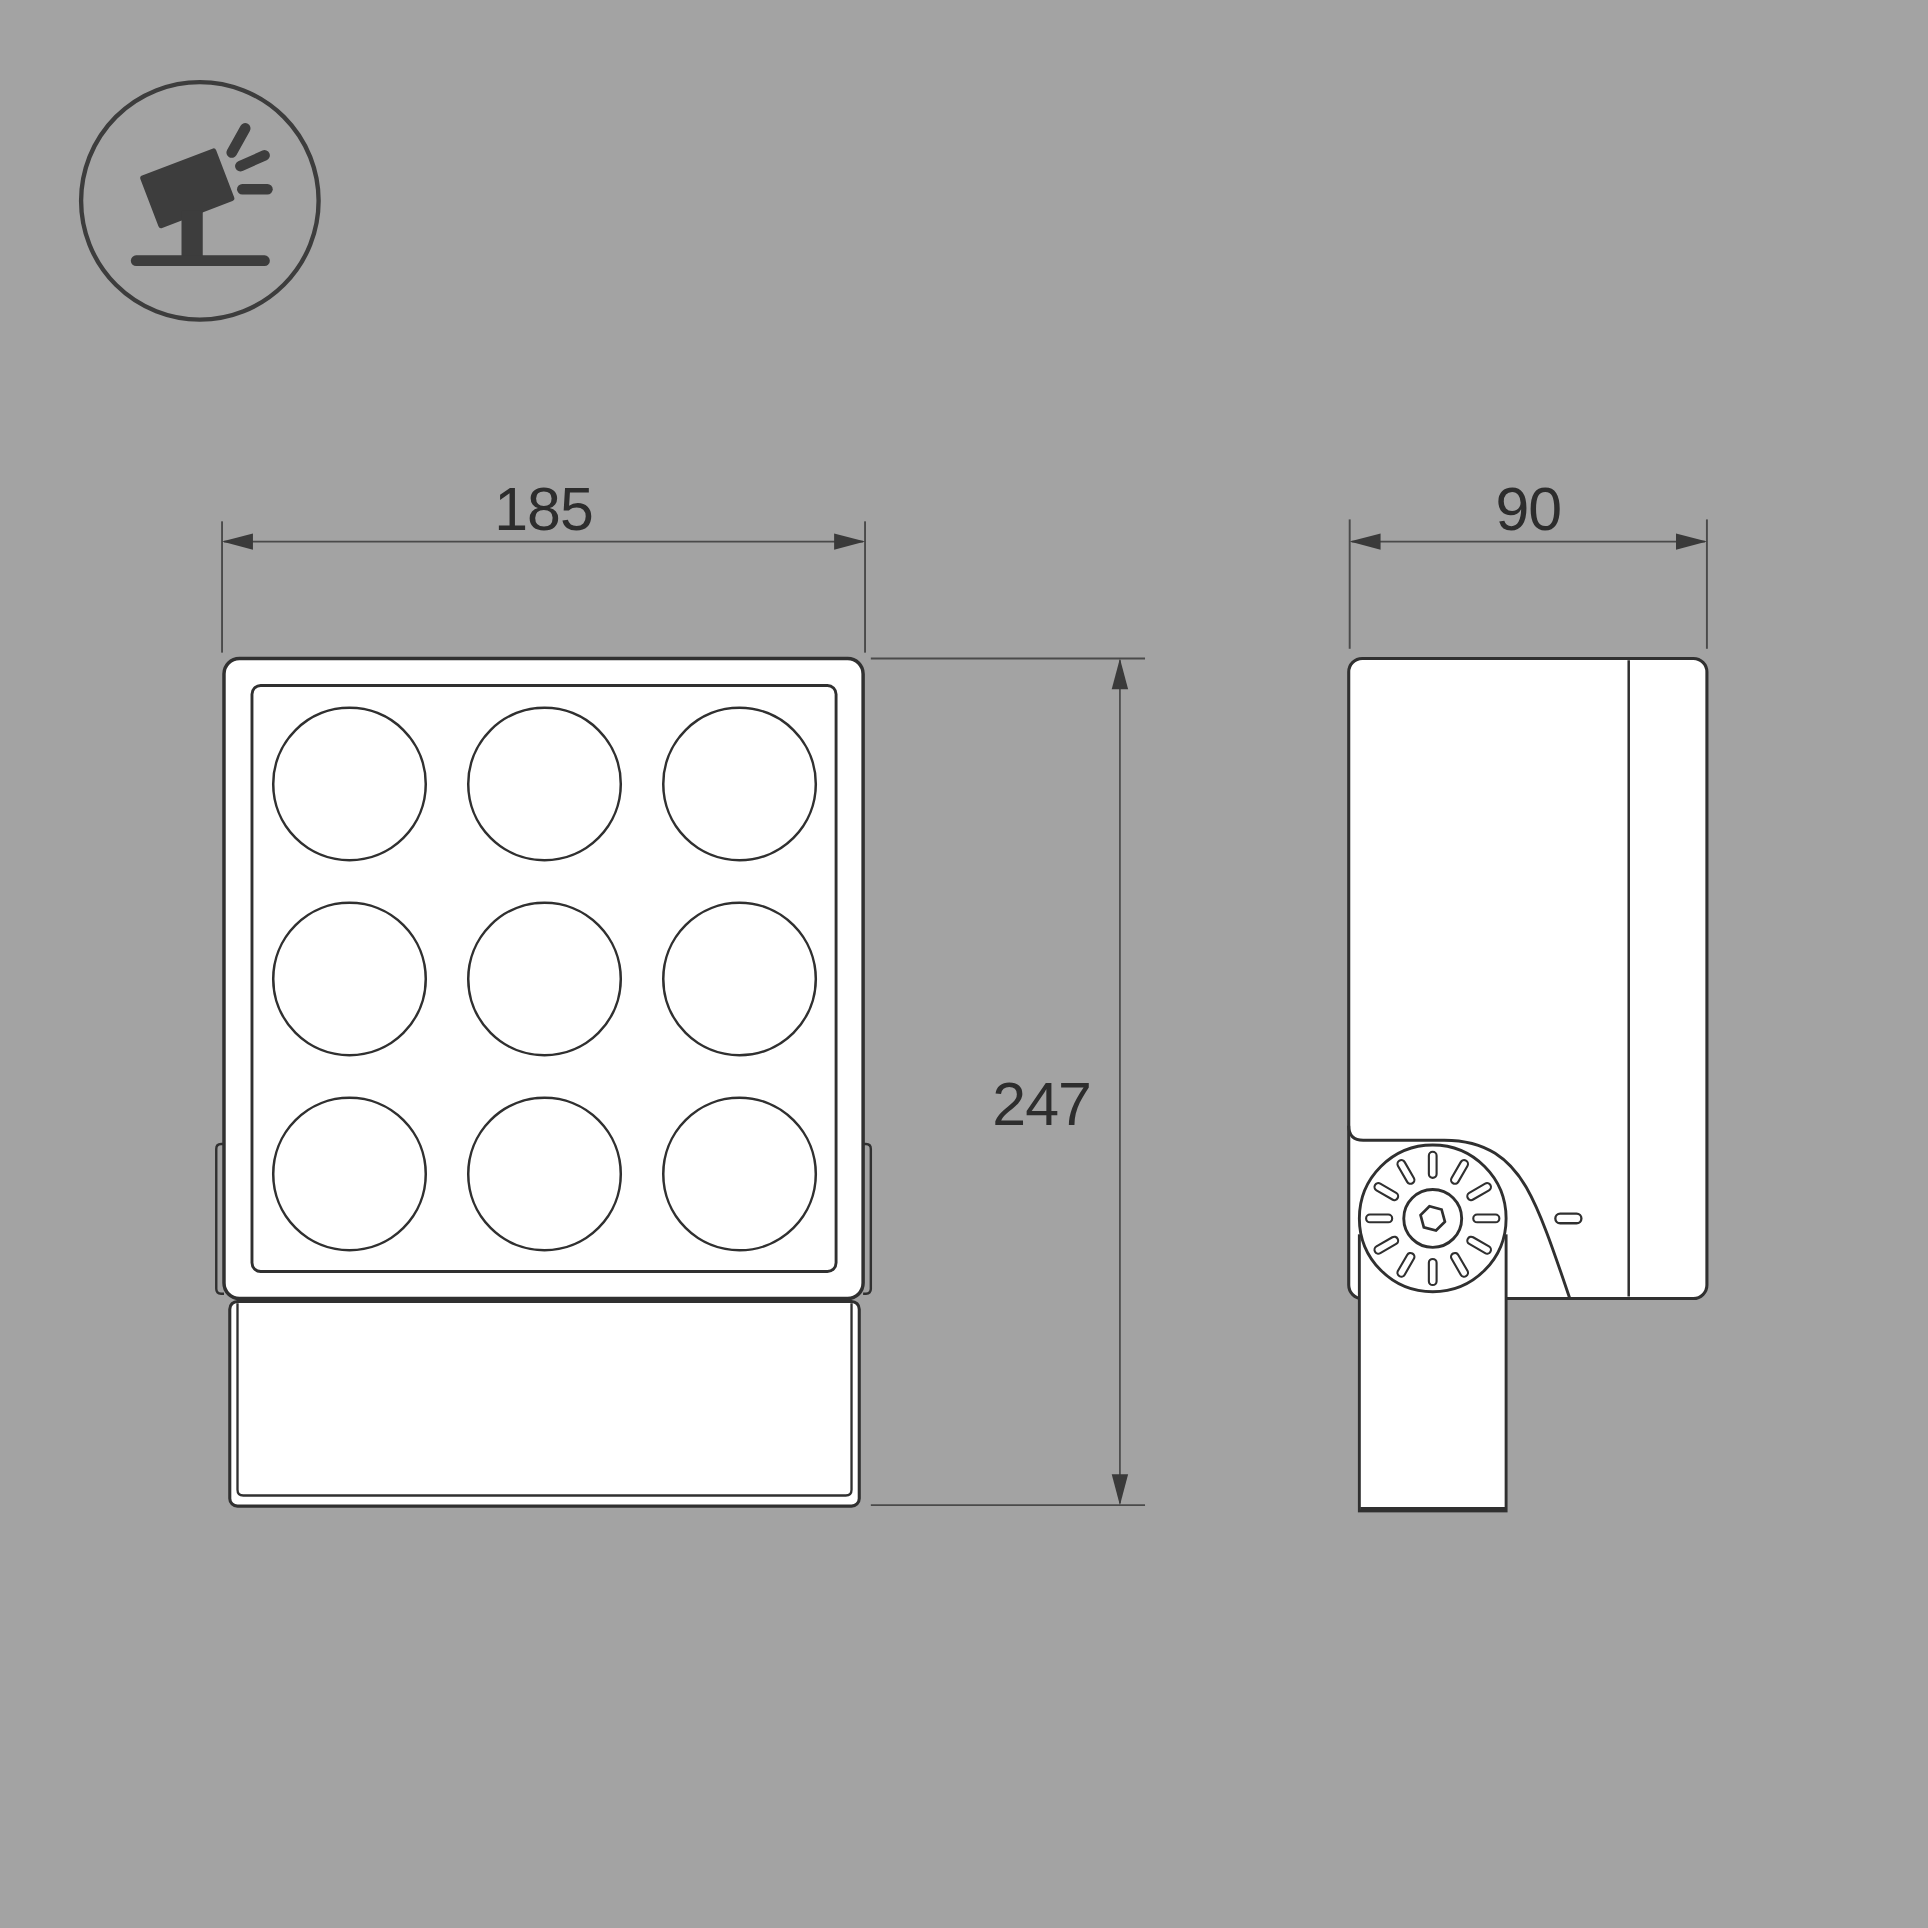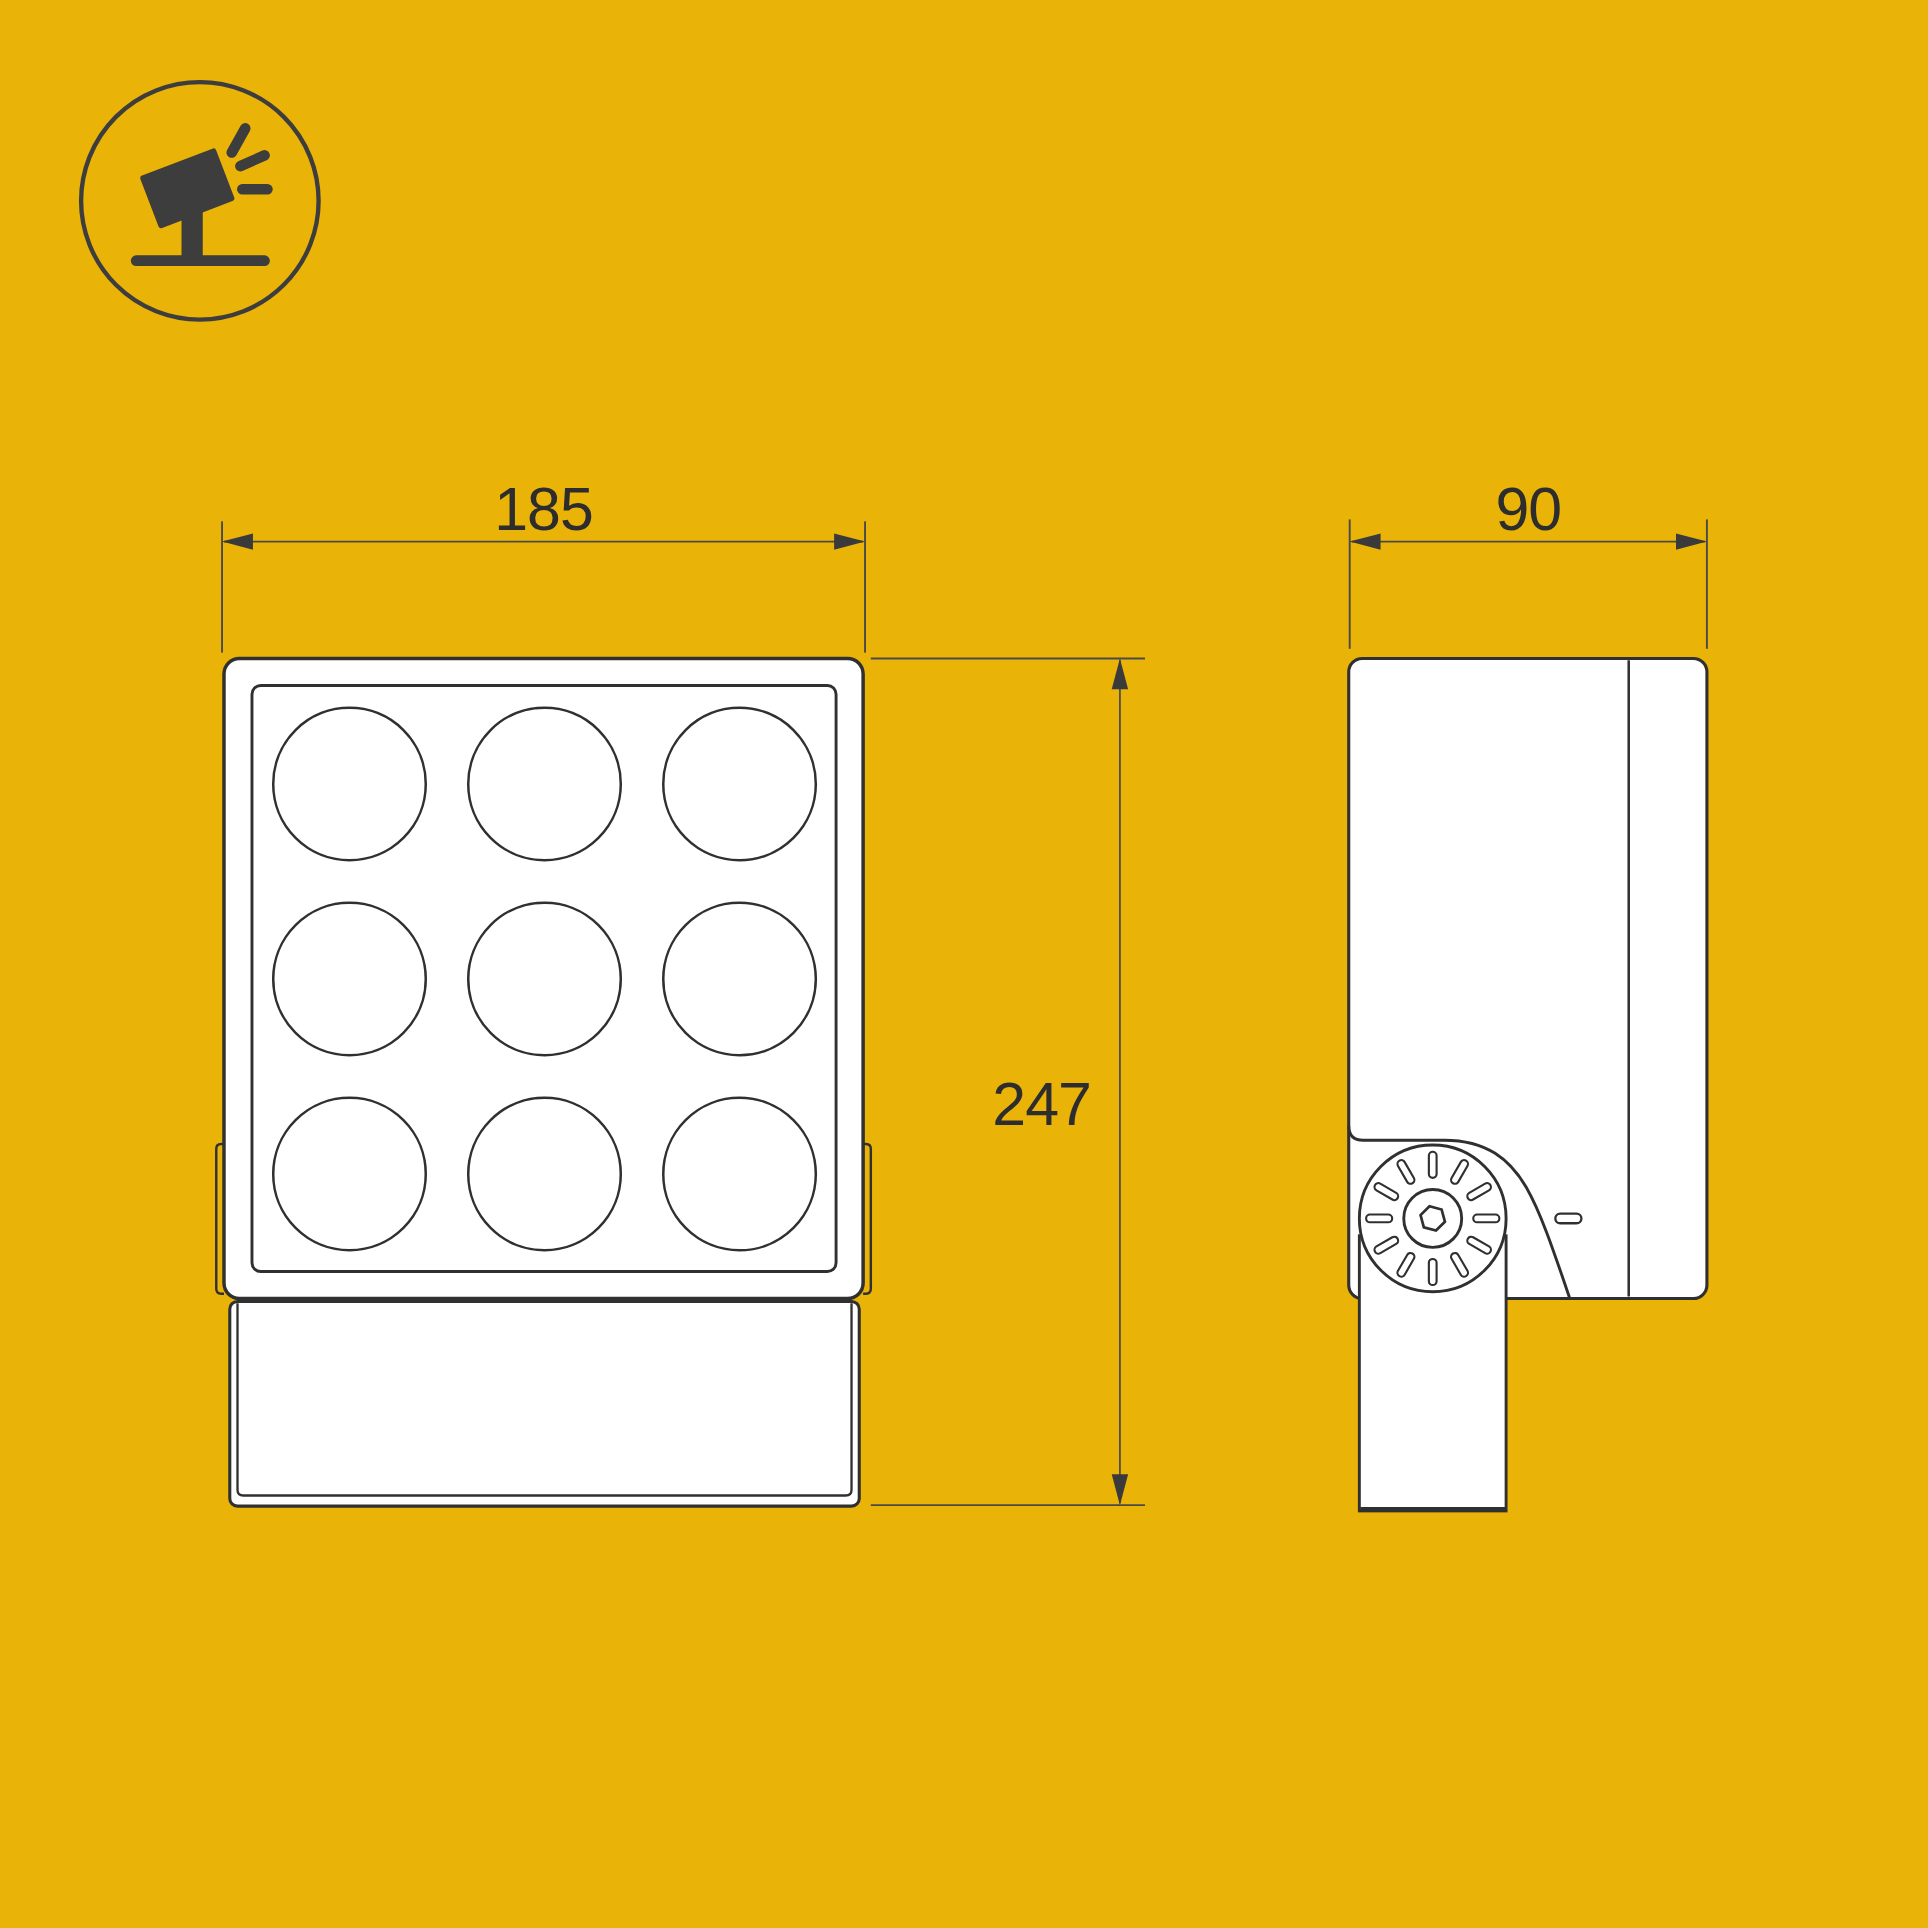--- a/index.html
+++ b/index.html
@@ -1,19 +1,19 @@
 <!DOCTYPE html>
 <html><head>
 <meta charset="utf-8">
 <style>
   html,body{margin:0;padding:0;background:#ffffff;}
   .stage{
     position:relative;
     width:1928px;height:1928px;
-    background:#eab308;
+    background:#a3a3a3;
     font-family:"Liberation Sans", sans-serif;
     overflow:hidden;
   }
   svg{position:absolute;left:0;top:0;}
   .dim-text{
     font-family:"Liberation Sans", sans-serif;
     font-size:63px;
     letter-spacing:-1px;
     fill:#2d2d2d;
   }

